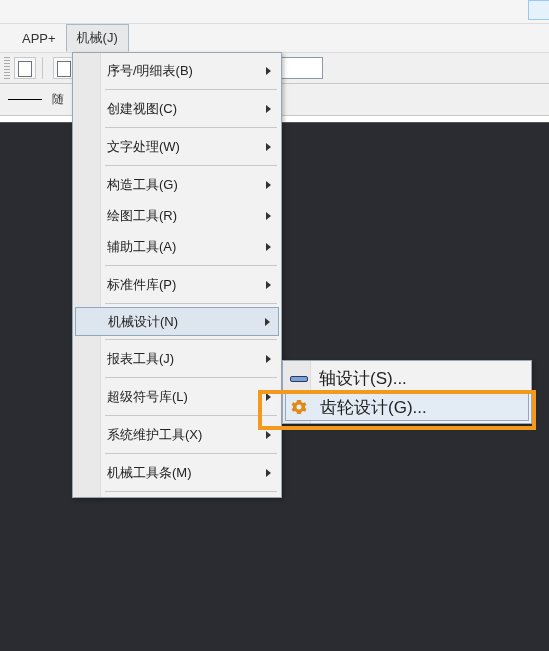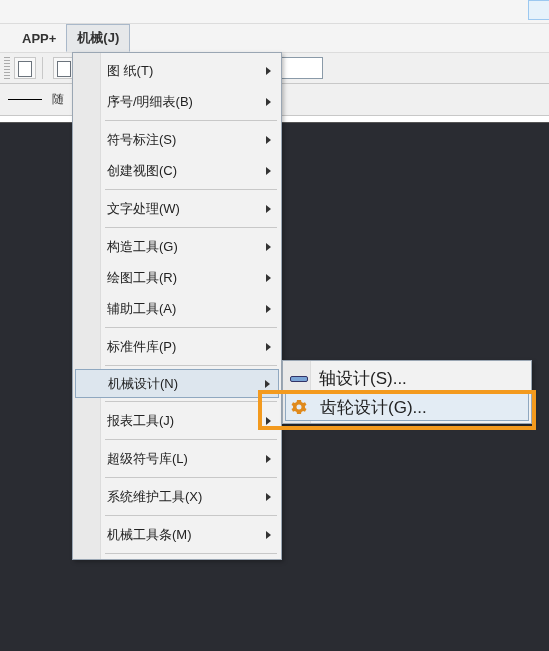--- a/index.html
+++ b/index.html
@@ -4,21 +4,21 @@
 <style>
 * { box-sizing: border-box; margin: 0; padding: 0; font-family: "Microsoft YaHei", "SimSun", sans-serif; }
 html, body { width: 549px; height: 651px; overflow: hidden; }
 body { background: #fff; }
 
 .canvas { position: absolute; left: 0; top: 122px; width: 549px; height: 529px; background: #2a2c32; border-top: 1px solid #555; }
 
 .topstrip { position: absolute; left: 0; top: 0; width: 549px; height: 24px; background: #f5f5f5; border-bottom: 1px solid #dcdcdc; }
 .corner-icon { position: absolute; right: -1px; top: 0; width: 22px; height: 20px; border: 1px solid #9cc8f0; background: #e6f2fb; }
 
-.menubar { position: absolute; left: 0; top: 24px; width: 549px; height: 28px; background: #f4f4f4; display: flex; align-items: center; padding-left: 12px; font-size: 13px; font-weight: bold; }
+.menubar { position: absolute; left: 0; top: 24px; width: 549px; height: 28px; background: #f4f4f4; display: flex; align-items: center; padding-left: 12px; font-size: 13px; }
 .menubar .tab { padding: 4px 10px; color: #333; }
 .menubar .tab.active { background: #e6e8ea; border: 1px solid #a9b8c9; border-bottom: 1px solid #e6e8ea; text-align: center; }
 
 .toolbar { position: absolute; left: 0; top: 52px; width: 549px; height: 32px; background: #f0f0f0; border-top: 1px solid #dcdcdc; border-bottom: 1px solid #c8c8c8; display: flex; align-items: center; font-size: 12px; }
 .tb-handle { width: 6px; height: 22px; margin-left: 4px; background: repeating-linear-gradient(to bottom, #aaa 0 1px, transparent 1px 3px); }
 .tb-btn { width: 22px; height: 22px; margin-left: 4px; border: 1px solid #c8c8c8; background: #f8f8f8; position: relative; }
 .tb-btn::after { content: ""; position: absolute; left: 3px; top: 3px; width: 12px; height: 14px; background: #fff; border: 1px solid #6b737c; }
 .tb-sep { width: 1px; height: 22px; background: #c8c8c8; margin: 0 6px; }
 .tb-combo { height: 22px; border: 1px solid #8a9aa8; background: #fff; display: flex; align-items: center; padding: 0 4px; font-size: 12px; color: #333; }
 .tb-combo .caret { margin-left: 6px; width: 0; height: 0; border-left: 4px solid transparent; border-right: 4px solid transparent; border-top: 5px solid #333; }
@@ -81,32 +81,24 @@
     <span>随</span>
   </div>
 </div>
 
 <div class="canvas"></div>
 
 <div class="dropdown">
   <div class="icon-col"></div>
   <div class="dropdown-inner" id="menu-container">
       <div class="menu-item">
-        <span>图  纸(T)</span>
-        <span class="arrow"></span>
-      </div>
-      <div class="menu-item">
         <span>序号/明细表(B)</span>
         <span class="arrow"></span>
       </div>
       <div class="menu-sep"></div>
-      <div class="menu-item">
-        <span>符号标注(S)</span>
-        <span class="arrow"></span>
-      </div>
       <div class="menu-item">
         <span>创建视图(C)</span>
         <span class="arrow"></span>
       </div>
       <div class="menu-sep"></div>
       <div class="menu-item">
         <span>文字处理(W)</span>
         <span class="arrow"></span>
       </div>
       <div class="menu-sep"></div>

